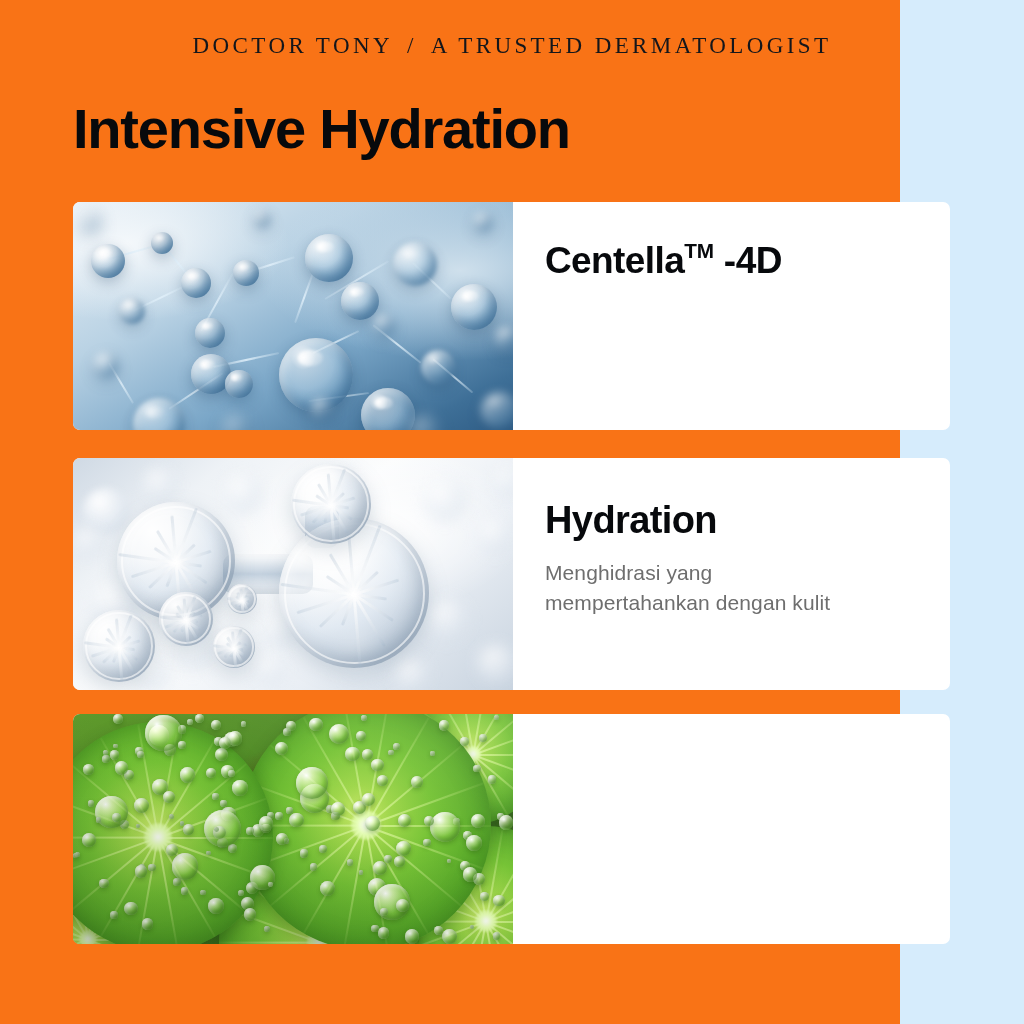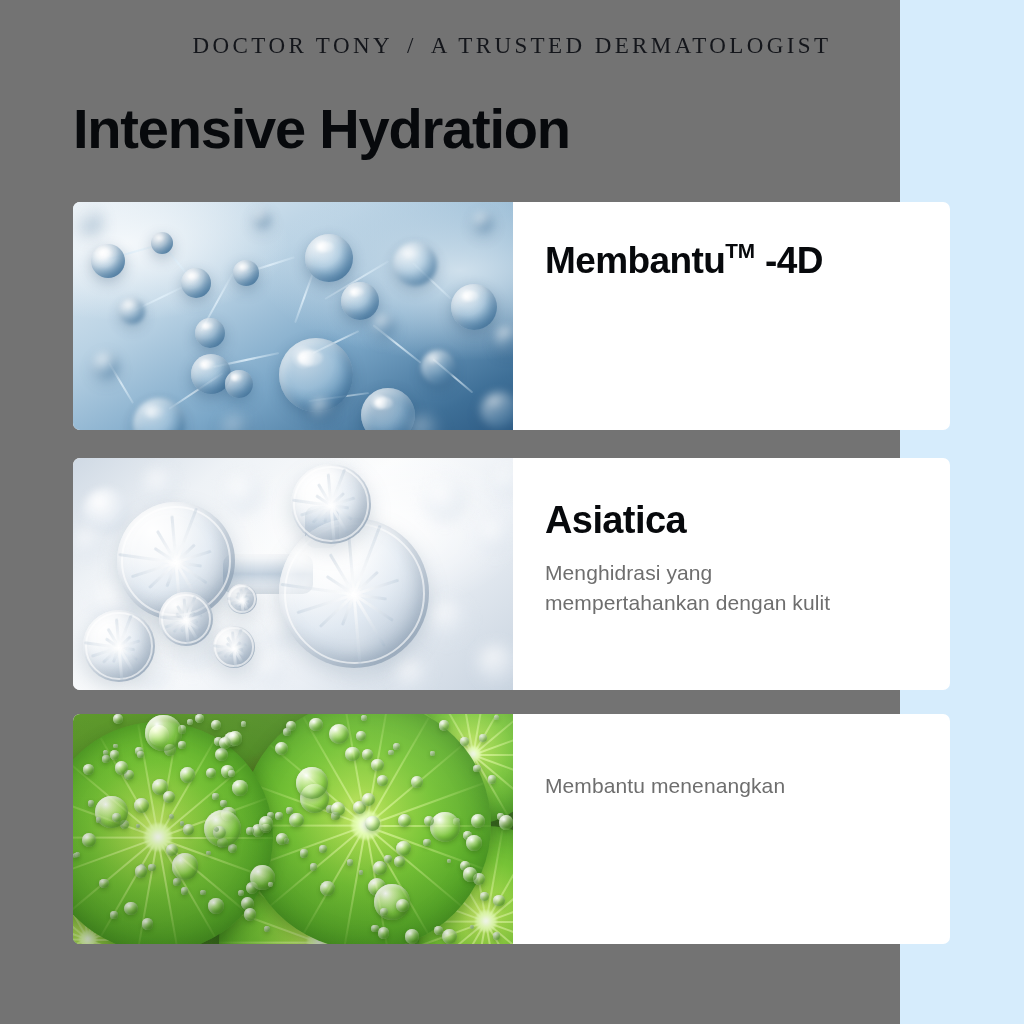--- a/index.html
+++ b/index.html
@@ -2,21 +2,21 @@
 <html><head>
 <meta charset="utf-8">
 <style>
   * { margin:0; padding:0; box-sizing:border-box; }
   html, body {
     width:1024px; height:1024px;
     background:#d6ecfc;
     font-family:"Liberation Sans", sans-serif;
     overflow:hidden;
   }
-  .page { position:relative; width:900px; height:1024px; background:#737373; }
+  .page { position:relative; width:900px; height:1024px; background:#f97316; }
 
   
   .eyebrow {
     position:absolute; top:33px; left:0; width:1024px;
     text-align:center;
     font-family:"Liberation Serif", "DejaVu Serif", serif;
     font-size:23px;
     letter-spacing:3.4px;
     color:#14161b;
     white-space:nowrap;
@@ -271,21 +271,21 @@
           <div class="atom blur2" style="left: 238px; top: 196px; width: 22px; height: 22px;"></div>
           <div class="atom blur2" style="left: 400px; top: 10px; width: 20px; height: 20px;"></div>
           <div class="atom blur2" style="left: 180px; top: 8px; width: 18px; height: 18px;"></div>
           <div class="atom blur3" style="left: 336px; top: 214px; width: 30px; height: 30px;"></div>
           <div class="atom blur3" style="left: 150px; top: 214px; width: 26px; height: 26px;"></div>
           <div class="atom blur2" style="left: 422px; top: 124px; width: 24px; height: 24px;"></div>
           <div class="atom blur3" style="left: 6px; top: 8px; width: 22px; height: 22px;"></div>
         </div>
     </div>
     <div class="card-body">
-      <div class="card-title"><span>Membantu</span><span class="tm">TM</span><span class="suffix"> -4D</span></div>
+      <div class="card-title"><span>Centella</span><span class="tm">TM</span><span class="suffix"> -4D</span></div>
     </div>
   </div>
 
   <div class="card" id="card-1">
     <div class="card-media">
       <div class="art-crystal" id="art-crystal">
           <div class="bg-bokeh" style="left: 10px; top: 30px; width: 46px; height: 46px;"></div>
           <div class="bg-bokeh soft" style="left: 70px; top: 10px; width: 34px; height: 34px;"></div>
           <div class="bg-bokeh soft" style="left: 150px; top: 16px; width: 40px; height: 40px;"></div>
           <div class="bg-bokeh soft" style="left: 250px; top: 8px; width: 30px; height: 30px;"></div>
@@ -422,21 +422,21 @@
             <div class="shard" style="transform: rotate(213.6deg); width: 22%;"></div>
             <div class="shard" style="transform: rotate(239.3deg); width: 31%;"></div>
             <div class="shard" style="transform: rotate(265deg); width: 40%;"></div>
             <div class="shard" style="transform: rotate(290.7deg); width: 49%;"></div>
             <div class="shard" style="transform: rotate(316.4deg); width: 22%;"></div>
             <div class="shard" style="transform: rotate(342.1deg); width: 31%;"></div>
           </div>
         </div>
     </div>
     <div class="card-body">
-      <div class="card-title">Asiatica</div>
+      <div class="card-title">Hydration</div>
       <div class="card-desc">
         <div>Menghidrasi yang</div>
         <div>mempertahankan dengan kulit</div>
       </div>
     </div>
   </div>
 
   <div class="card" id="card-2">
     <div class="card-media">
       <div class="art-leaves" id="art-leaves">
@@ -723,18 +723,17 @@
           <div class="dew" style="left: 41.5622px; top: 47.1303px; width: 13.5989px; height: 13.5989px;"></div>
           <div class="dew" style="left: 51.3464px; top: 187.62px; width: 13.6991px; height: 13.6991px;"></div>
           <div class="dew" style="left: 202.694px; top: 118.9px; width: 12.1203px; height: 12.1203px;"></div>
           <div class="dew" style="left: 315.112px; top: 35.5621px; width: 5.60319px; height: 5.60319px;"></div>
           <div class="dew" style="left: 287.736px; top: 0.644264px; width: 6.44414px; height: 6.44414px;"></div>
           <div class="shade"></div>
         </div>
     </div>
     <div class="card-body">
       <div class="card-desc">
-        <div>Membantu menenangkan</div>
       </div>
     </div>
   </div>
 
 </div>
 
 </body></html>

